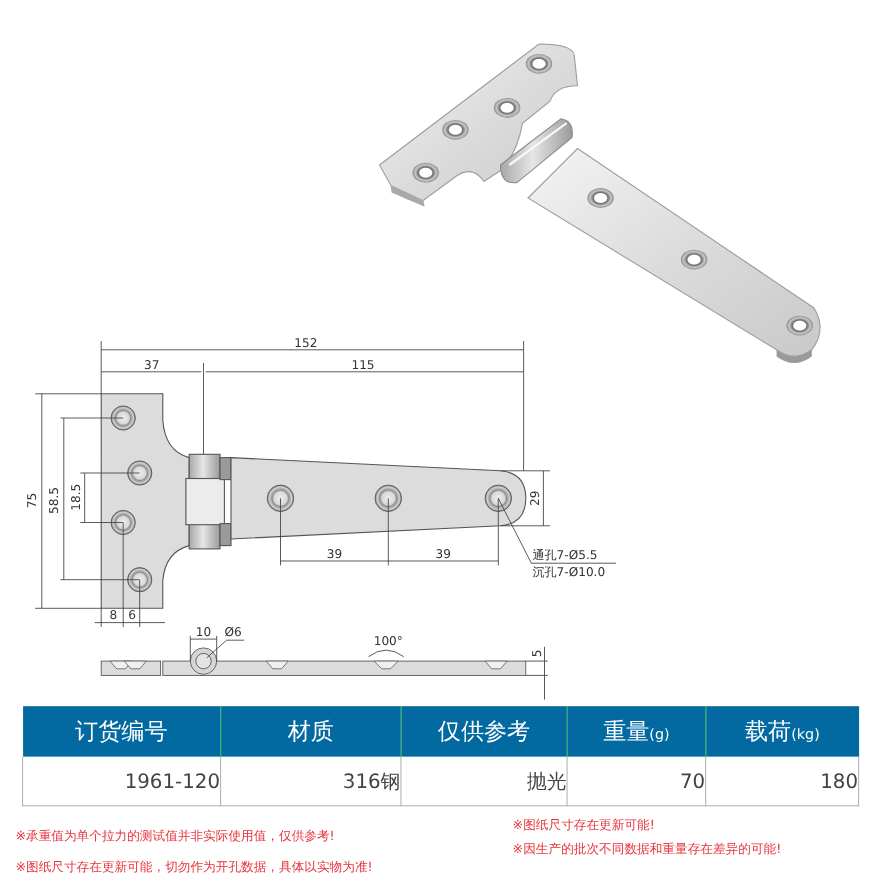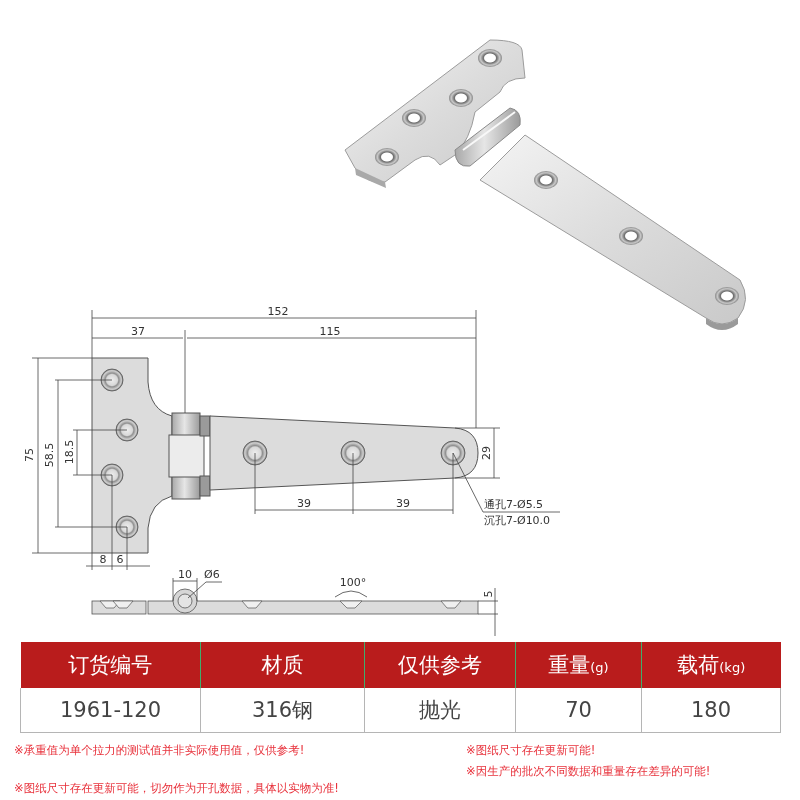--- a/index.html
+++ b/index.html
@@ -1,23 +1,23 @@
 <!DOCTYPE html>
 <html><head>
 <meta charset="utf-8">
 <style>
   html, body { margin:0; padding:0; background:#ffffff; }
   body { width:800px; height:800px; position:relative; overflow:hidden; font-family:"DejaVu Sans", sans-serif; }
   #canvas { position:absolute; left:0; top:0; width:800px; height:800px; }
   .dim { font-family:"DejaVu Sans", sans-serif; font-size:11px; fill:#333333; }
   .spec-table { position:absolute; left:20px; top:642px; width:760px; border-collapse:collapse; table-layout:fixed; }
-  .spec-table th { background:#b91c1c; color:#ffffff; font-family:"DejaVu Sans", sans-serif; font-weight:normal; font-size:21px; height:46px; padding:0; border-left:1px solid #3fae6c; text-align:center; }
+  .spec-table th { background:#0369a1; color:#ffffff; font-family:"DejaVu Sans", sans-serif; font-weight:normal; font-size:21px; height:46px; padding:0; border-left:1px solid #3fae6c; text-align:center; }
   .spec-table th:first-child { border-left:none; }
   .spec-table th .unit { font-size:13px; }
-  .spec-table td { background:#ffffff; color:#444444; font-family:"DejaVu Sans", sans-serif; font-size:21px; height:44px; padding:0; text-align:center; border:1px solid #b5b5b5; border-top:none; }
+  .spec-table td { background:#ffffff; color:#444444; font-family:"DejaVu Sans", sans-serif; font-size:18px; height:44px; padding:0; text-align:right; border:1px solid #b5b5b5; border-top:none; }
   .notes { position:absolute; left:14px; top:740px; width:780px; font-family:"DejaVu Sans", sans-serif; font-size:11.5px; color:#e8323c; line-height:20px; }
   .note { position:absolute; white-space:nowrap; }
 </style>
 </head>
 <body>
 
 <svg id="canvas" viewBox="0 0 800 800" xmlns="http://www.w3.org/2000/svg">
   <defs>
     <linearGradient id="steel" x1="0" y1="0" x2="1" y2="1">
       <stop offset="0" stop-color="#f4f4f4"></stop>
@@ -188,17 +188,17 @@
       <td>1961-120</td>
       <td>316钢</td>
       <td>抛光</td>
       <td>70</td>
       <td>180</td>
     </tr>
   </tbody>
 </table>
 
 <div class="notes">
-  <div class="note" style="left:0; top:0;">※承重值为单个拉力的测试值并非实际使用值，仅供参考!</div>
+  <div class="note" style="left:0; top:10px;">※承重值为单个拉力的测试值并非实际使用值，仅供参考!</div>
   <div class="note" style="left:452px; top:0;">※图纸尺寸存在更新可能!</div>
   <div class="note" style="left:0; top:38px;">※图纸尺寸存在更新可能，切勿作为开孔数据，具体以实物为准!</div>
   <div class="note" style="left:452px; top:21px;">※因生产的批次不同数据和重量存在差异的可能!</div>
 </div>
 
 </body></html>

